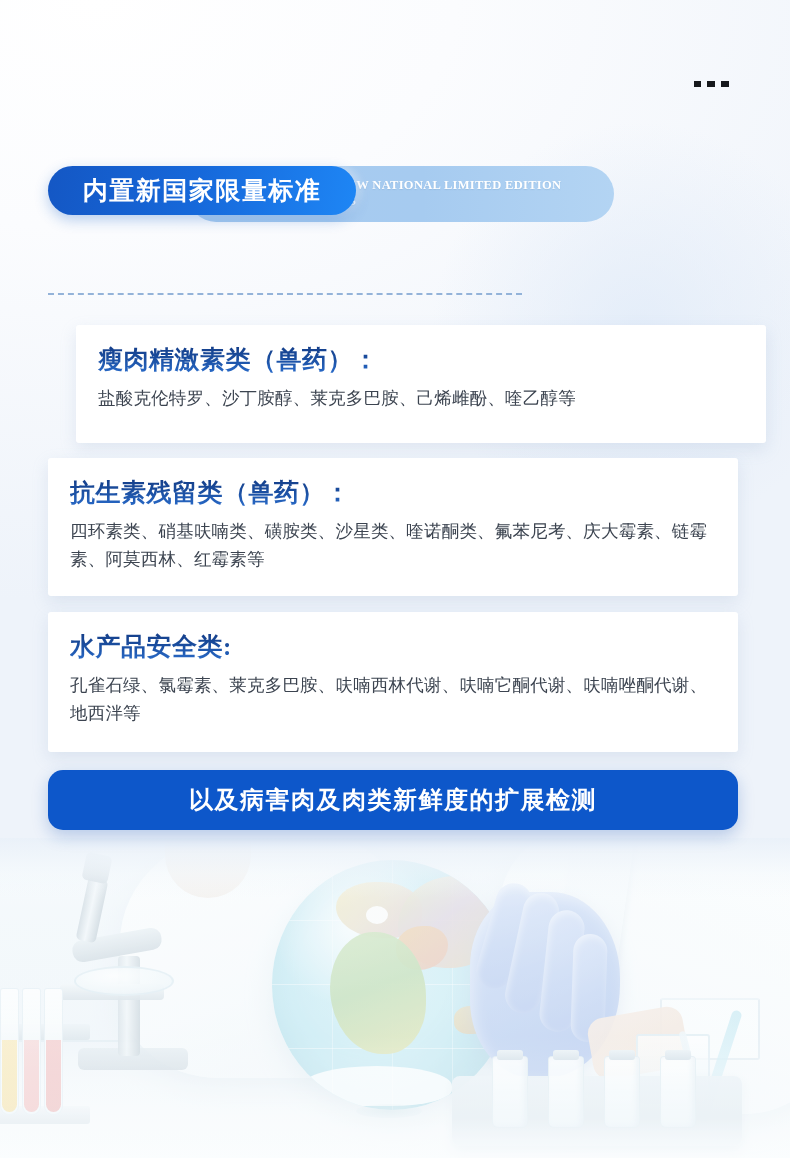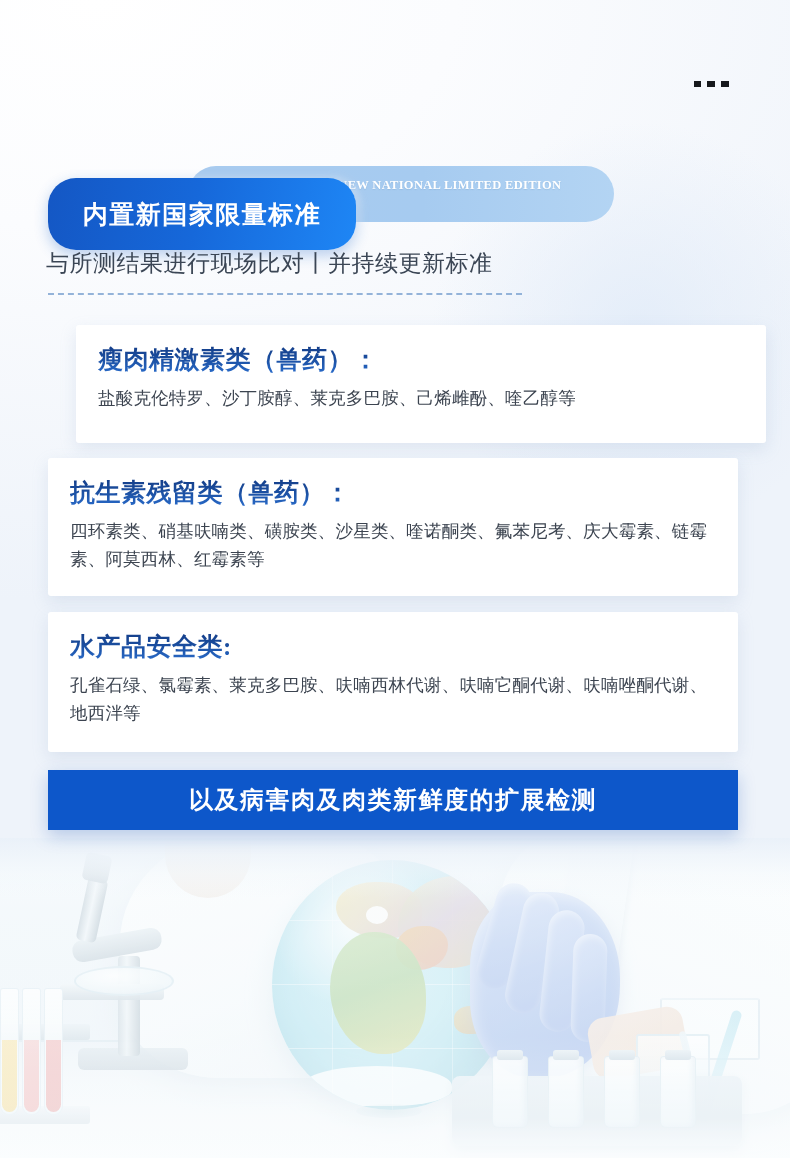--- a/index.html
+++ b/index.html
@@ -159,24 +159,24 @@
     position:absolute;left:140px;top:0;width:426px;height:56px;border-radius:28px;
     background:linear-gradient(90deg,#a8cbef 0%,#a6cbf0 55%,#b3d4f3 100%);
   }
   .badge-light .en{
     position:absolute;left:90px;top:11px;width:300px;
     font-family:"Liberation Serif","DejaVu Serif",serif;
     font-weight:700;font-size:12.5px;line-height:1.28;letter-spacing:.3px;
     color:#ffffff;text-shadow:0 1px 1px rgba(120,160,200,.35);
   }
   .badge-dark{
-    position:absolute;left:0;top:0;width:308px;height:72px;border-radius:28px;
+    position:absolute;left:0;top:0;width:308px;height:49px;border-radius:28px;
     background:linear-gradient(100deg,#1457c4 0%,#1668da 48%,#1e86f5 100%);
     box-shadow:0 5px 14px rgba(26,100,200,.30), 4px 0 10px rgba(255,255,255,.55);
-    display:flex;align-items:center;justify-content:center;margin-top:12px;
+    display:flex;align-items:center;justify-content:center;
   }
   .badge-dark span{
     font-family:"Liberation Serif","DejaVu Serif",serif;
     font-weight:700;font-size:25px;color:#ffffff;letter-spacing:1.5px;
   }
 
   .subtitle{
     position:absolute;left:46px;top:248px;
     font-size:23px;color:#3b4655;letter-spacing:.5px;font-weight:400;
   }
@@ -202,20 +202,21 @@
     margin:0;font-size:17.5px;line-height:1.62;color:#3c4450;letter-spacing:.2px;
   }
   #card1{top:325px;height:118px;margin-left:28px;}
   #card2{top:458px;height:138px;}
   #card3{top:612px;height:140px;}
 
   .cta{
     position:absolute;left:48px;top:770px;width:690px;height:60px;
     background:#0d57ca;display:flex;align-items:center;justify-content:center;
     box-shadow:0 6px 16px rgba(20,80,180,.25);
+    border-radius:15px;
   }
   .cta span{
     font-family:"Liberation Serif","DejaVu Serif",serif;
     font-weight:700;font-size:24px;color:#ffffff;letter-spacing:1.5px;
   }
 </style>
 </head>
 <body>
 
 <div class="page">
@@ -298,21 +299,20 @@
 
   <div class="badge-wrap">
     <div class="badge-light">
       <div class="en">BUILT IN NEW NATIONAL LIMITED EDITION STANDARDS</div>
     </div>
     <div class="badge-dark">
       <span>内置新国家限量标准</span>
     </div>
   </div>
 
-  <div class="subtitle">与所测结果进行现场比对丨并持续更新标准</div>
   <div class="divider"></div>
 
   <div class="card" id="card1">
     <h3>瘦肉精激素类（兽药）：</h3>
     <p>盐酸克伦特罗、沙丁胺醇、莱克多巴胺、己烯雌酚、喹乙醇等</p>
   </div>
 
   <div class="card" id="card2">
     <h3>抗生素残留类（兽药）：</h3>
     <p>四环素类、硝基呋喃类、磺胺类、沙星类、喹诺酮类、氟苯尼考、庆大霉素、链霉素、阿莫西林、红霉素等</p>

